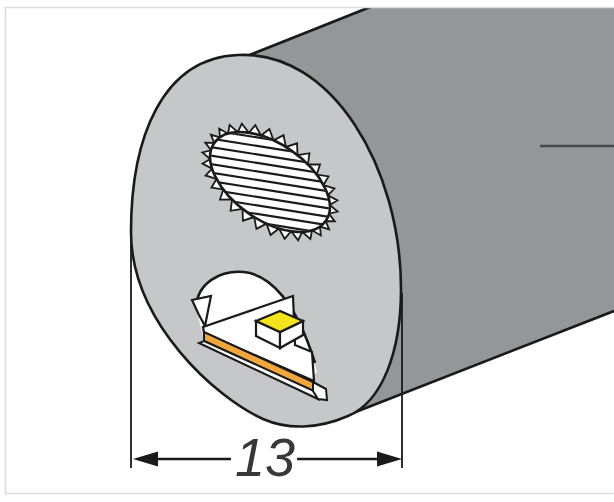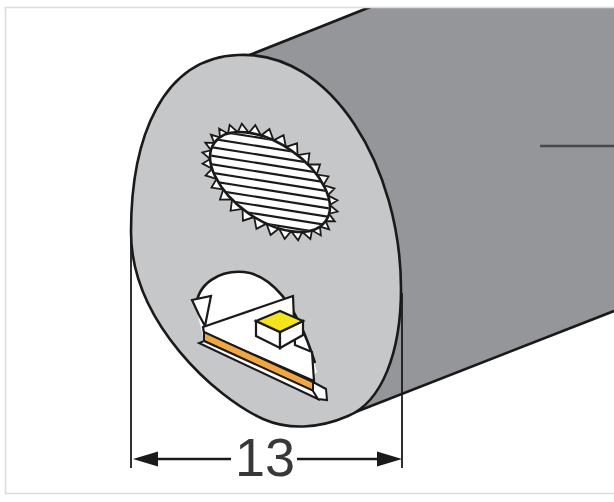--- a/index.html
+++ b/index.html
@@ -1,17 +1,17 @@
 <!DOCTYPE html>
 <html><head>
 <meta charset="utf-8">
 <style>
   html,body{margin:0;padding:0;background:#ffffff;}
   #stage{position:relative;width:614px;height:502px;background:#ffffff;overflow:hidden;
-         font-family:"Liberation Sans", sans-serif;}
+         font-family:"Liberation Sans", sans-serif;font-style:italic;}
   svg{display:block;}
   .outline{stroke:#1a1a1a;}
   .w26{stroke-width:2.6;}
   .w22{stroke-width:2.2;}
   .w20{stroke-width:2;}
   .thin{stroke-width:1.8;}
   .nofill{fill:none;}
   .white{fill:#ffffff;}
   .dimtext{font-size:54px;font-family:"Liberation Sans", sans-serif;}
 </style>

